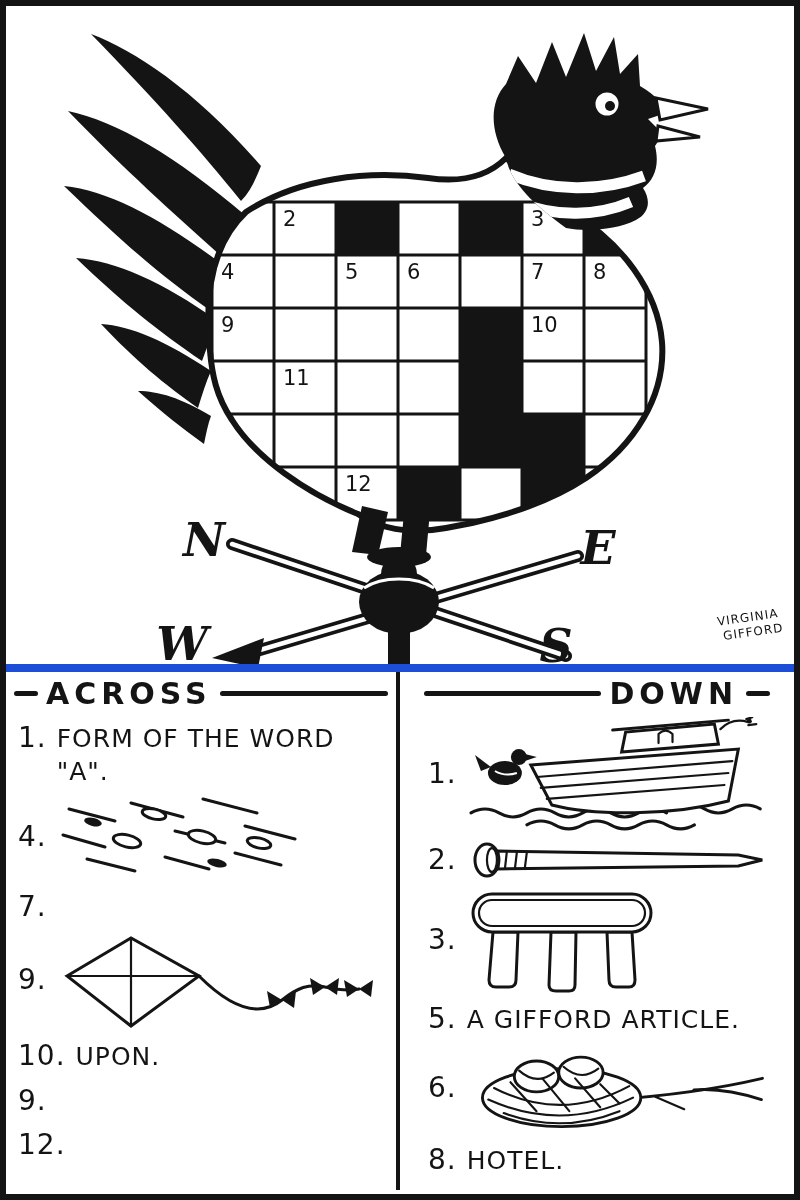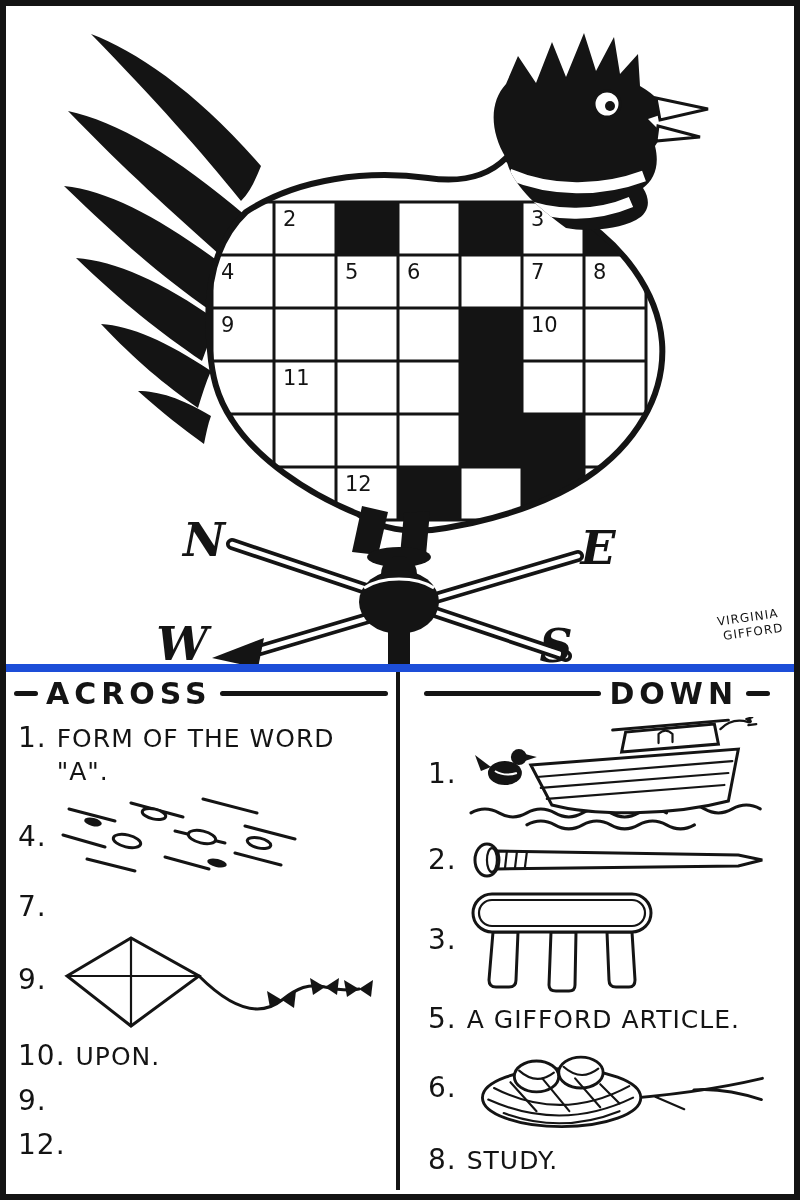--- a/index.html
+++ b/index.html
@@ -316,18 +316,18 @@
           <path class="ln2" d="M 38 72 Q 98 94 158 70"></path>
           <path class="ln2" d="M 45 40 L 72 70"></path>
             <path class="ln2" d="M 78 36 L 106 70"></path>
           <path class="ln2" d="M 112 36 L 138 66"></path>
             <path class="ln2" d="M 138 42 L 158 62"></path>
         </svg>
       </div>
 
       <div class="clue">
         <span class="clue-num">8.</span>
-        <span class="clue-text">STUDY.</span>
+        <span class="clue-text">HOTEL.</span>
       </div>
     </div>
 
   </div>
 </div>
 
 </body></html>

